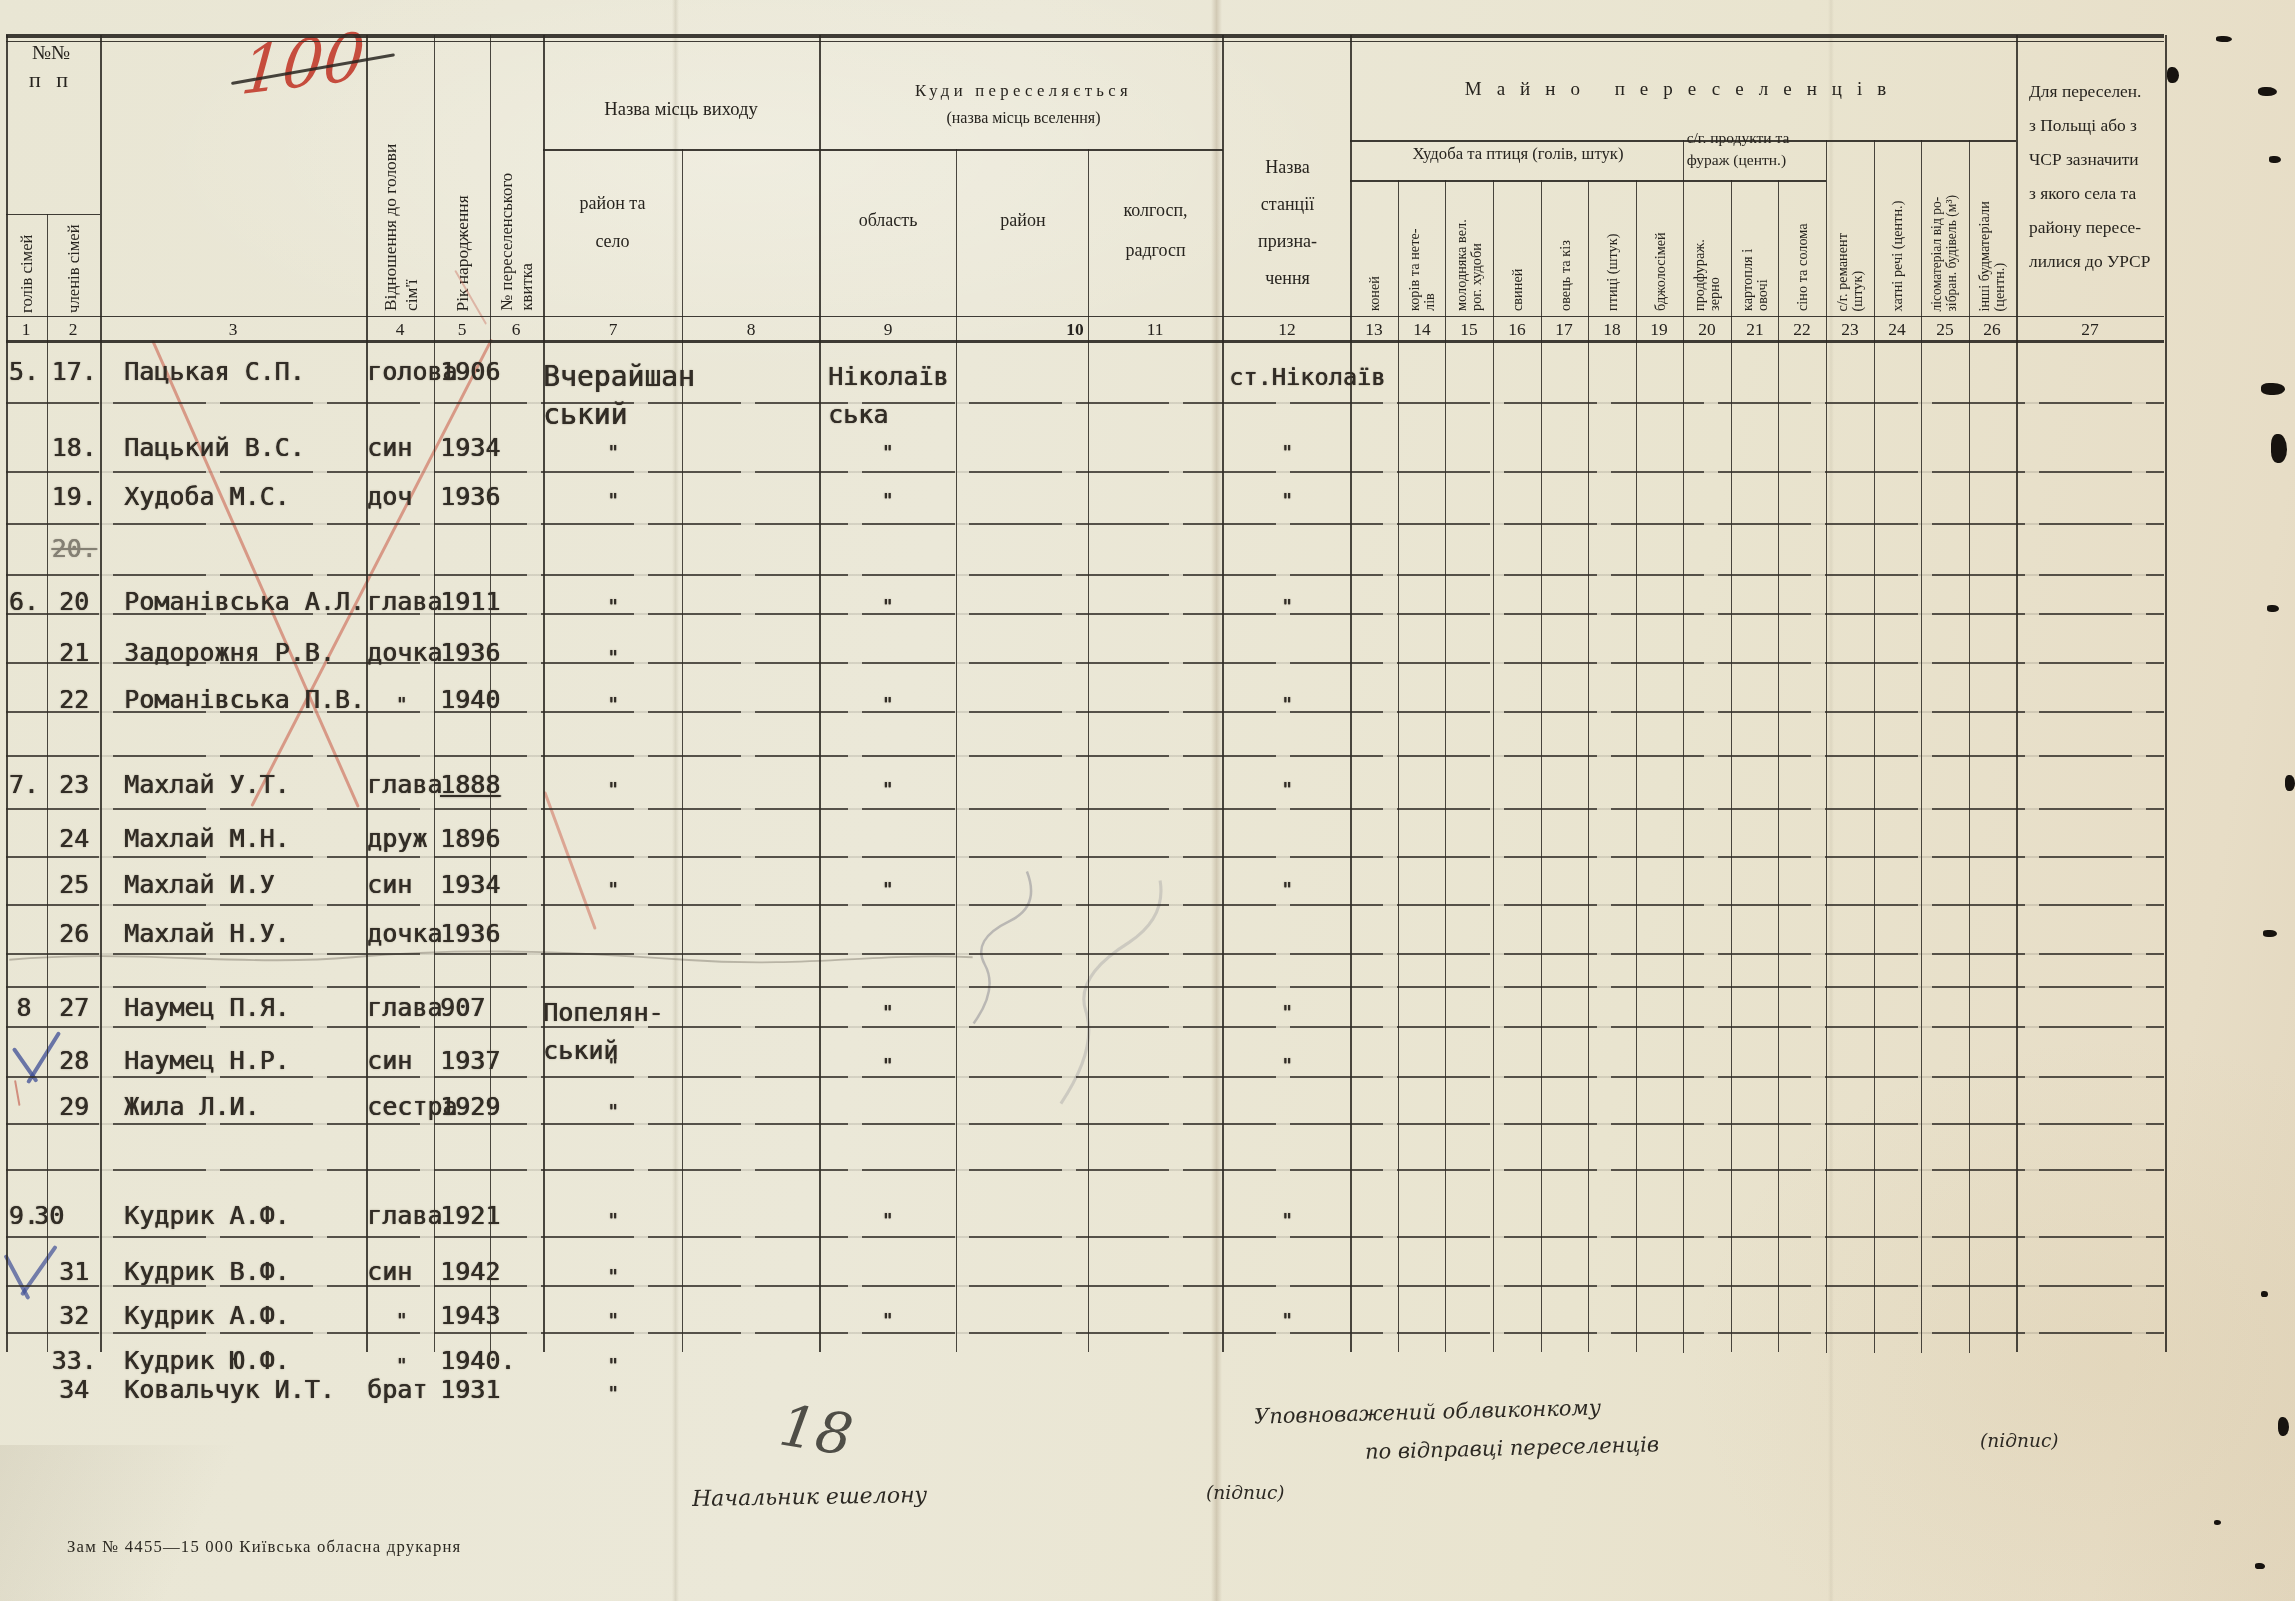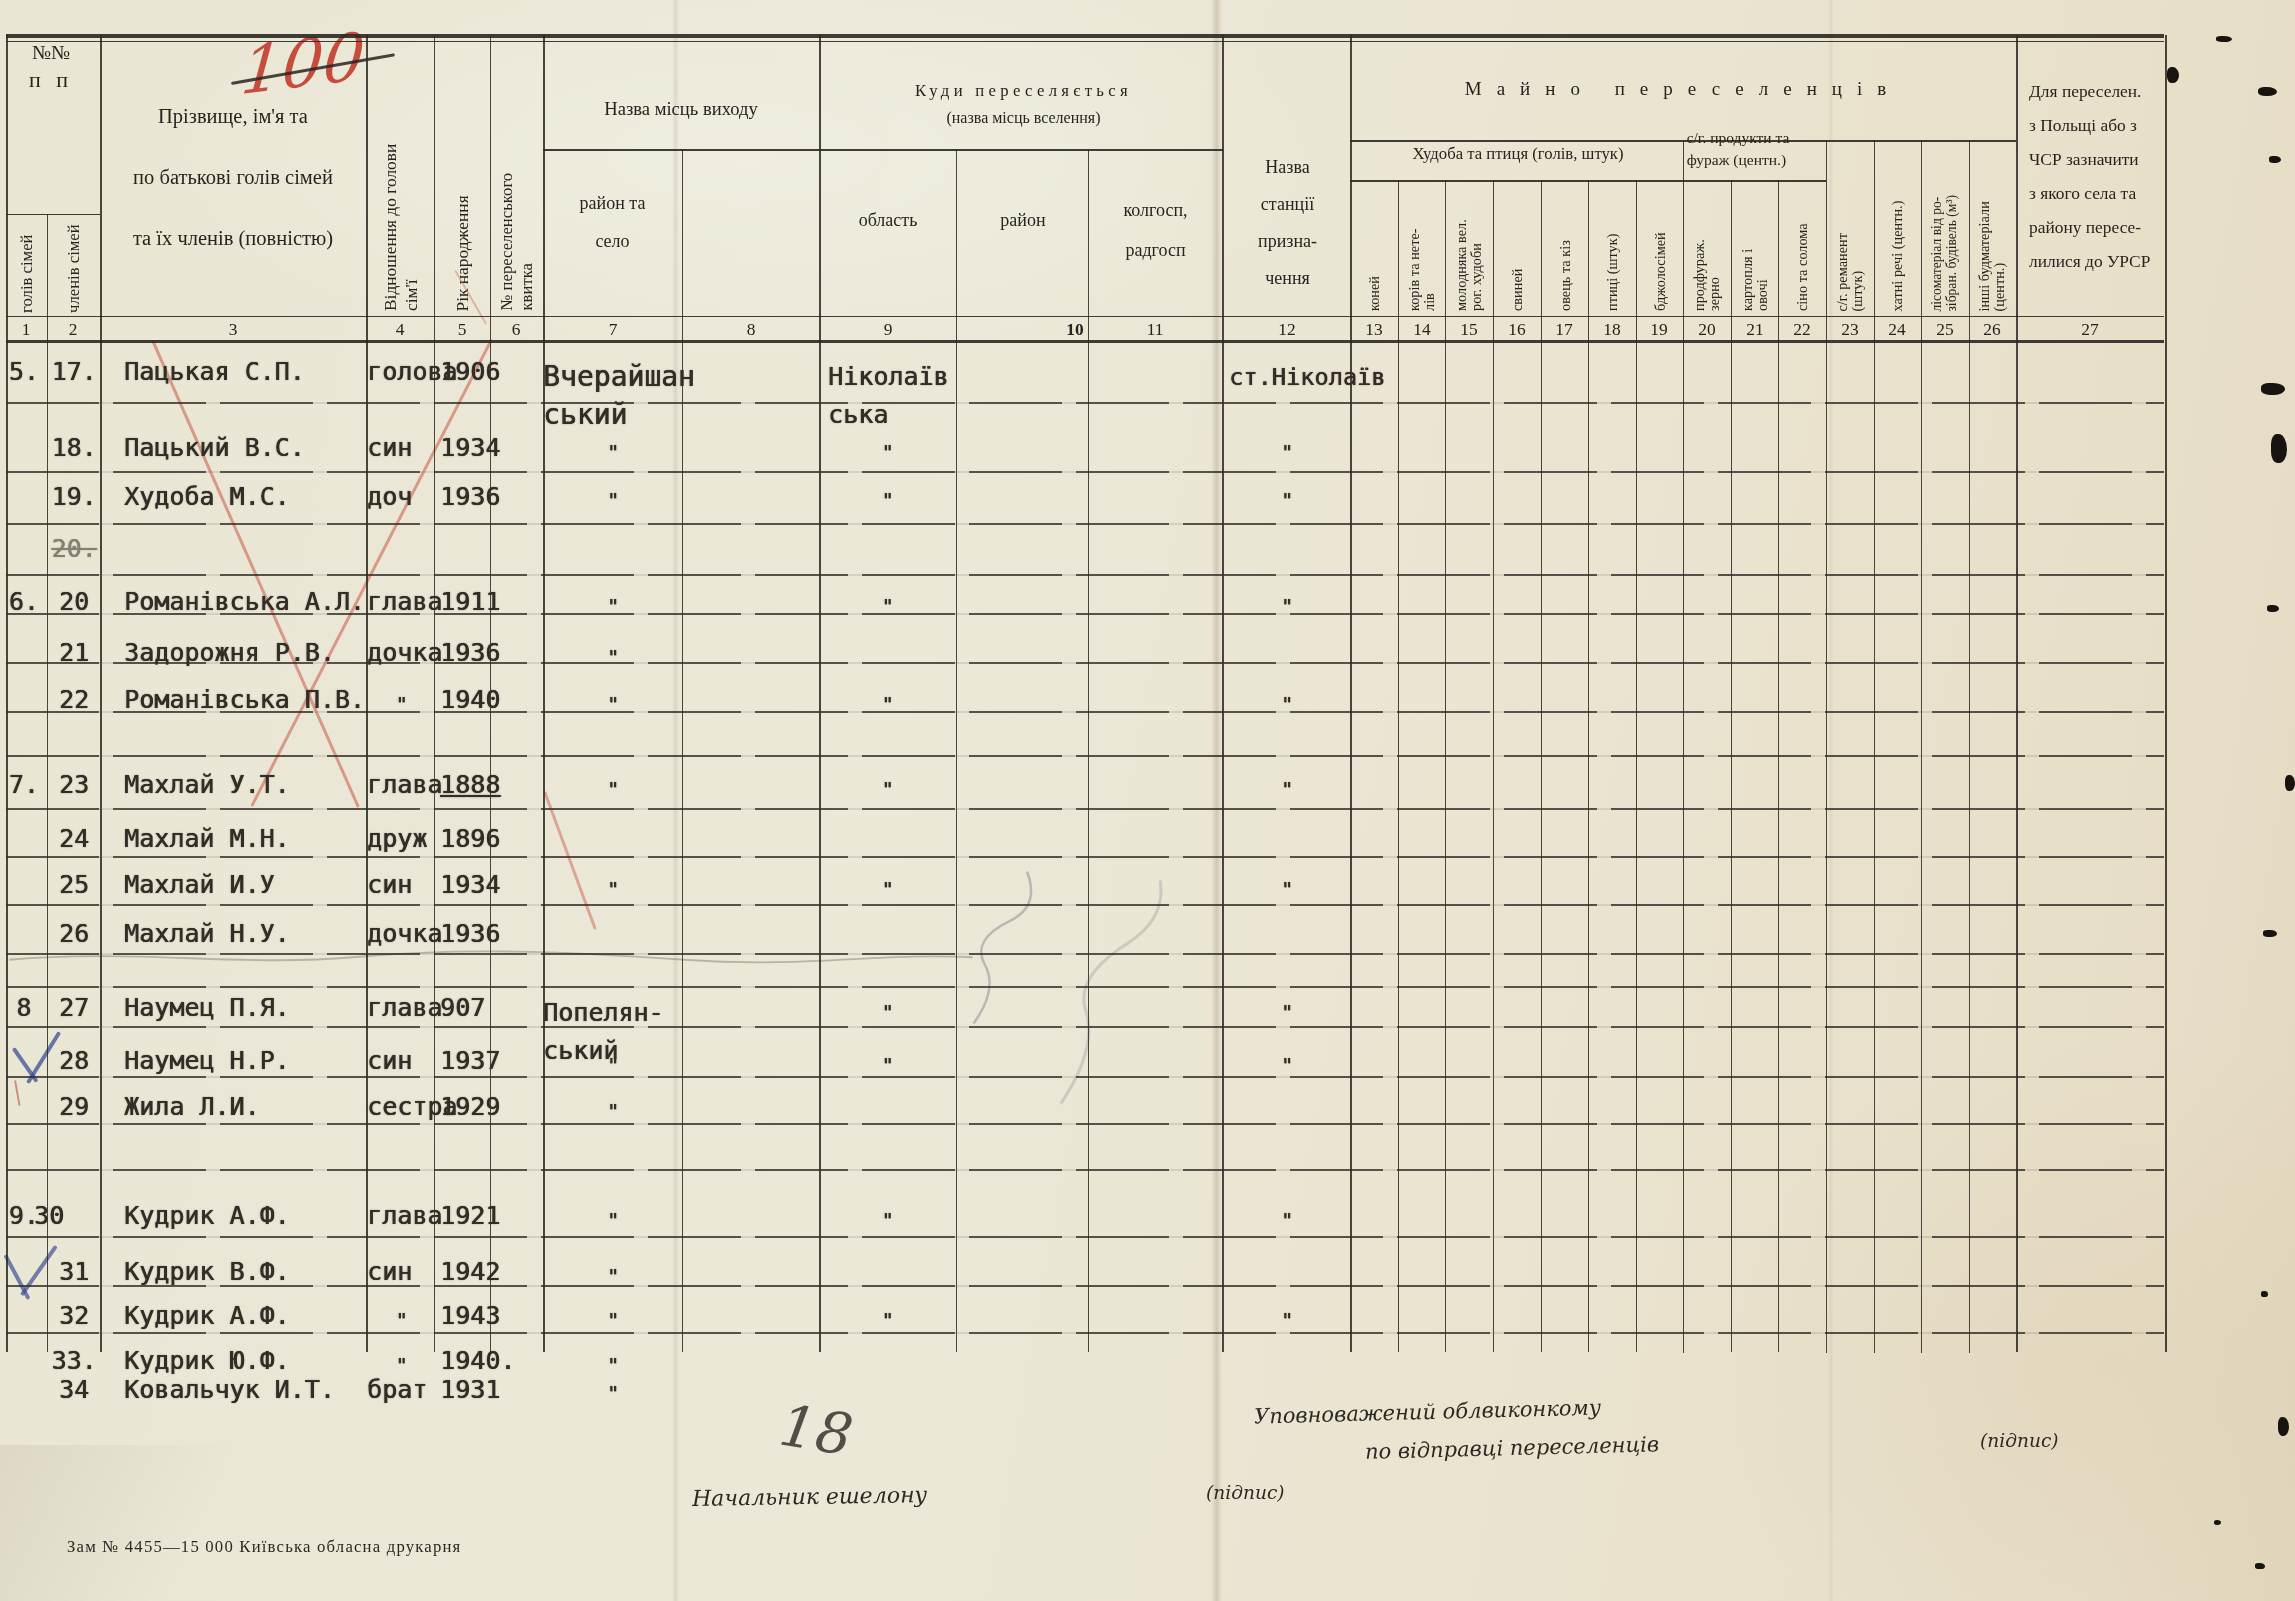--- a/index.html
+++ b/index.html
@@ -42,23 +42,20 @@
   <div class="fold" style="left:1211px;width:11px;background:linear-gradient(90deg,rgba(145,125,95,0),rgba(145,125,95,.28),rgba(145,125,95,0));"></div>
   <div class="fold" style="left:1828px;width:6.2px;background:linear-gradient(90deg,rgba(150,140,115,0),rgba(150,140,115,.13),rgba(150,140,115,0));"></div>
   <div class="abs" style="left:0;top:1445px;width:323px;height:156px;background:linear-gradient(115deg,rgba(160,150,125,.18),rgba(160,150,125,0) 60%);"></div>
 
   <div class="h" style="left:18.6px;top:41px;width:65px;font-size:20px;">№№</div>
   <div class="h" style="left:18.6px;top:67px;width:65px;font-size:22px;letter-spacing:5px;">п п</div>
 
   <div class="rot" style="left:-24px;top:245px;width:100px;height:41px;font-size:16.7px;">голів сімей</div>
   <div class="rot" style="left:23px;top:244px;width:100px;height:43px;font-size:16.7px;">членів сімей</div>
 
-  <div class="h" style="left:109px;top:86px;width:248px;font-size:20.5px;line-height:61px;">Прізвище, ім'я та
-по батькові голів сімей
-та їх членів (повністю)</div>
 
   <div class="rot" style="left:282px;top:162px;width:236px;height:67px;font-size:17.4px;line-height:21px;">Відношення до голови
 сім'ї</div>
   <div class="rot" style="left:360px;top:184px;width:205px;height:55px;font-size:17.4px;">Рік народження</div>
   <div class="rot" style="left:404px;top:174px;width:226px;height:52px;font-size:16.7px;line-height:20px;">№ переселенського
 квитка</div>
 
   <div class="h" style="left:549px;top:98px;width:264px;font-size:18.6px;">Назва місць виходу</div>
   <div class="h" style="left:544px;top:184px;width:137px;font-size:18px;line-height:38px;">район та
 село</div>

